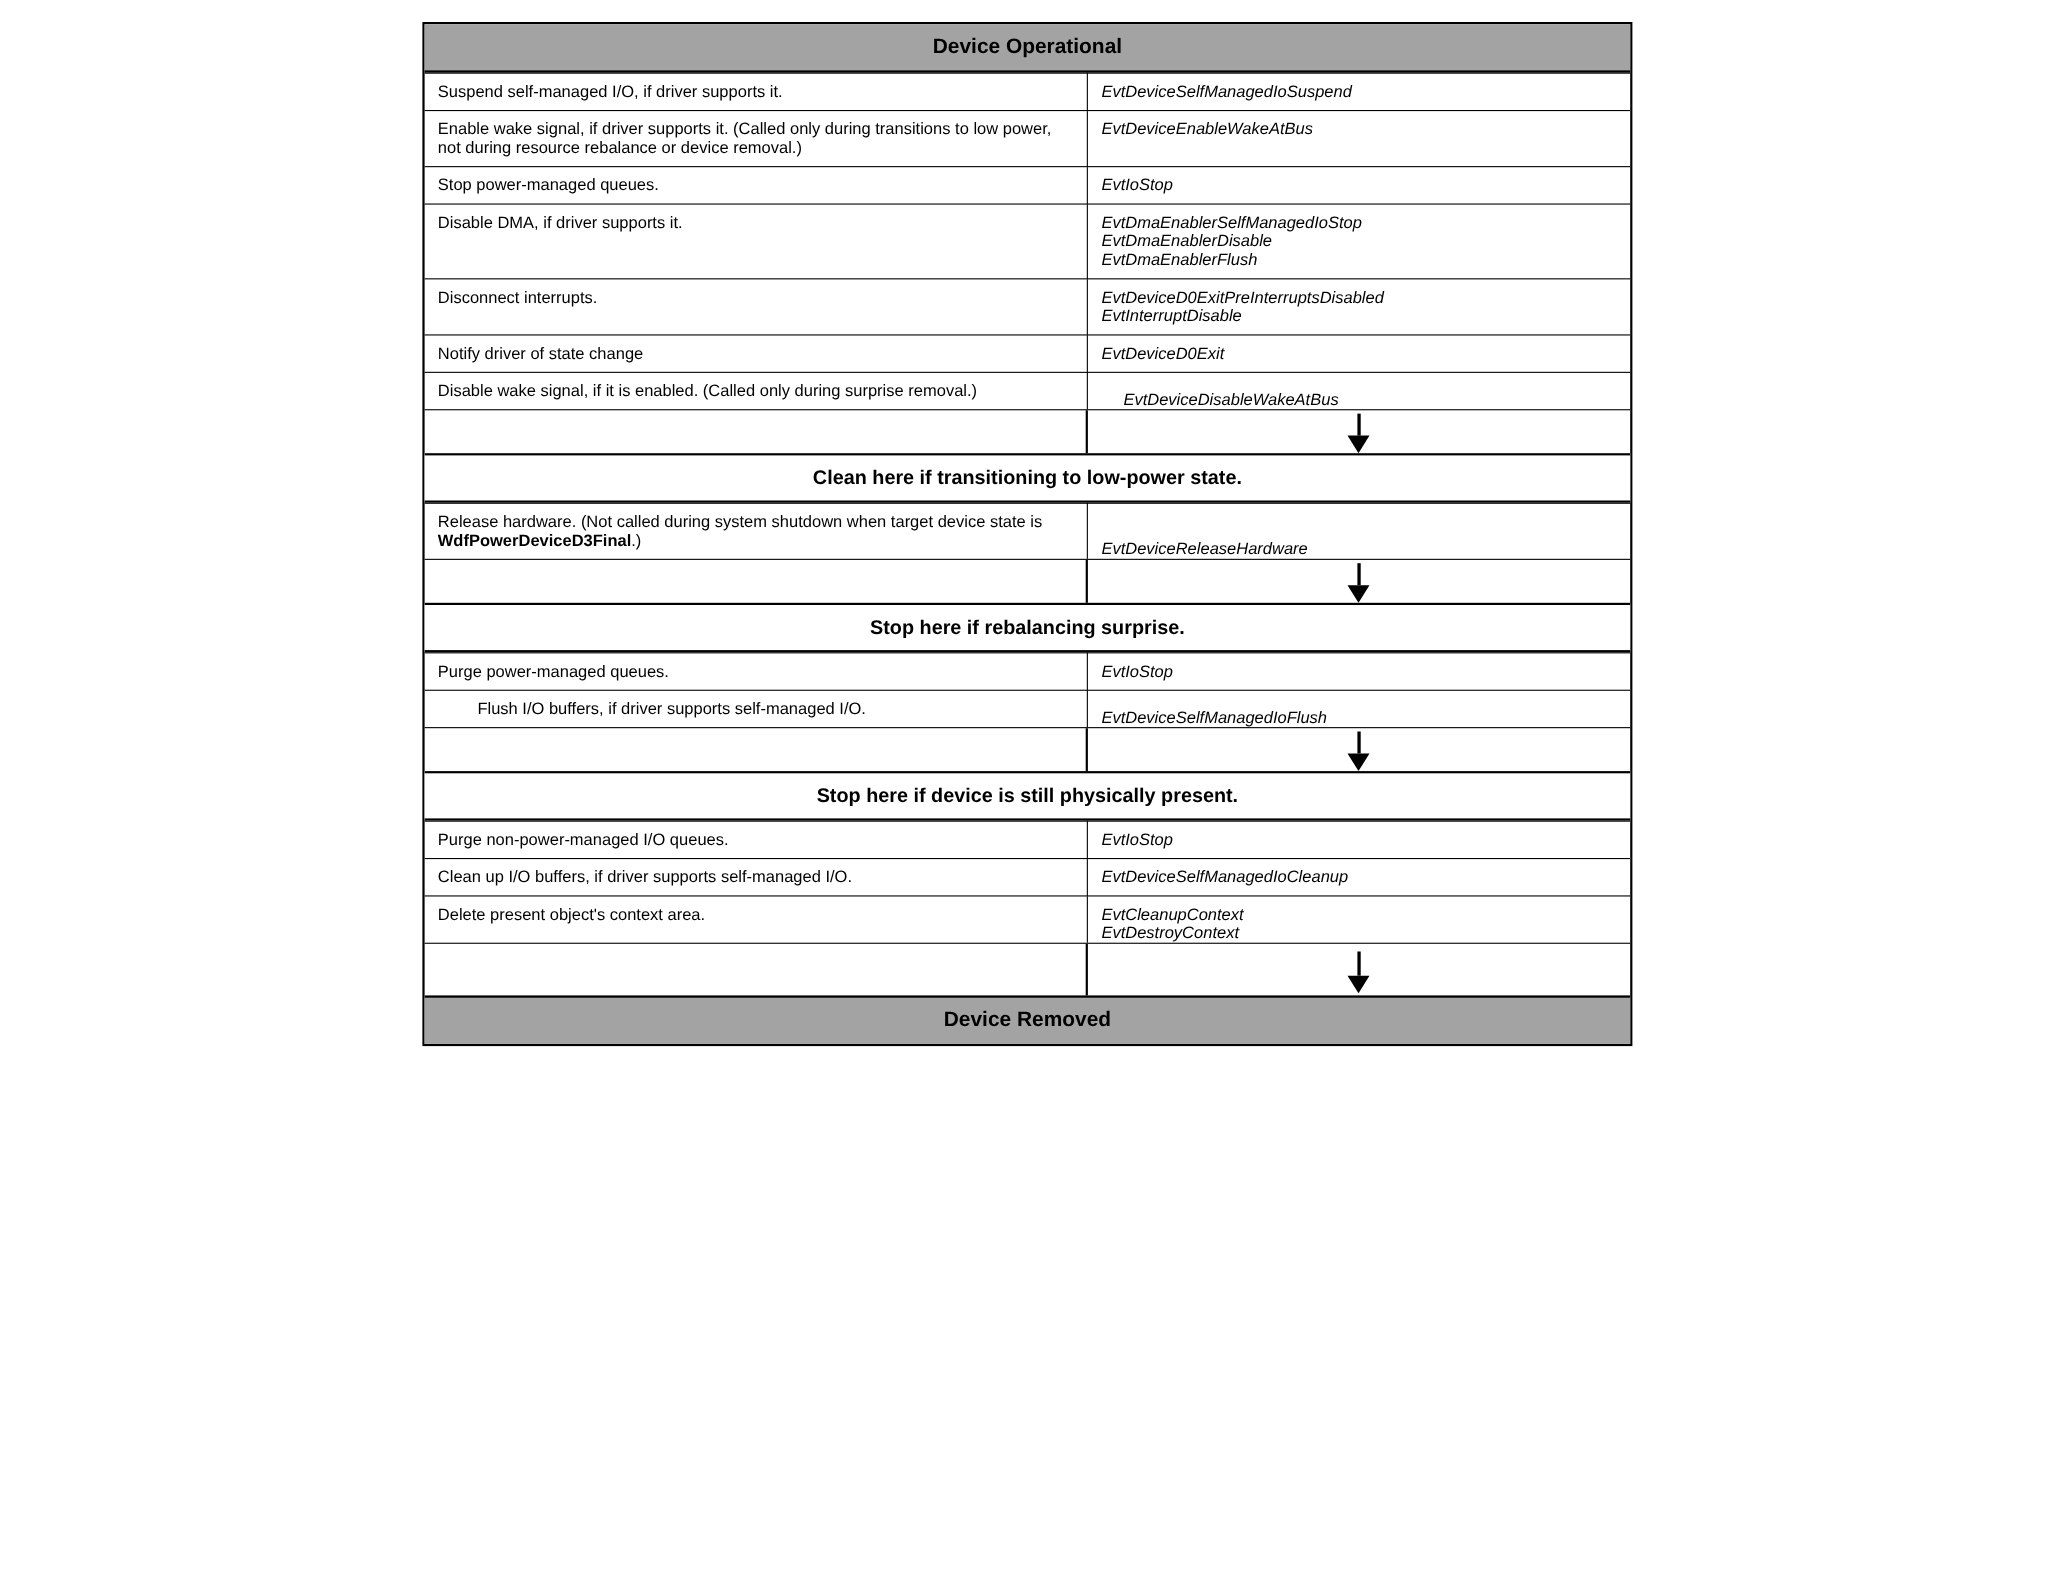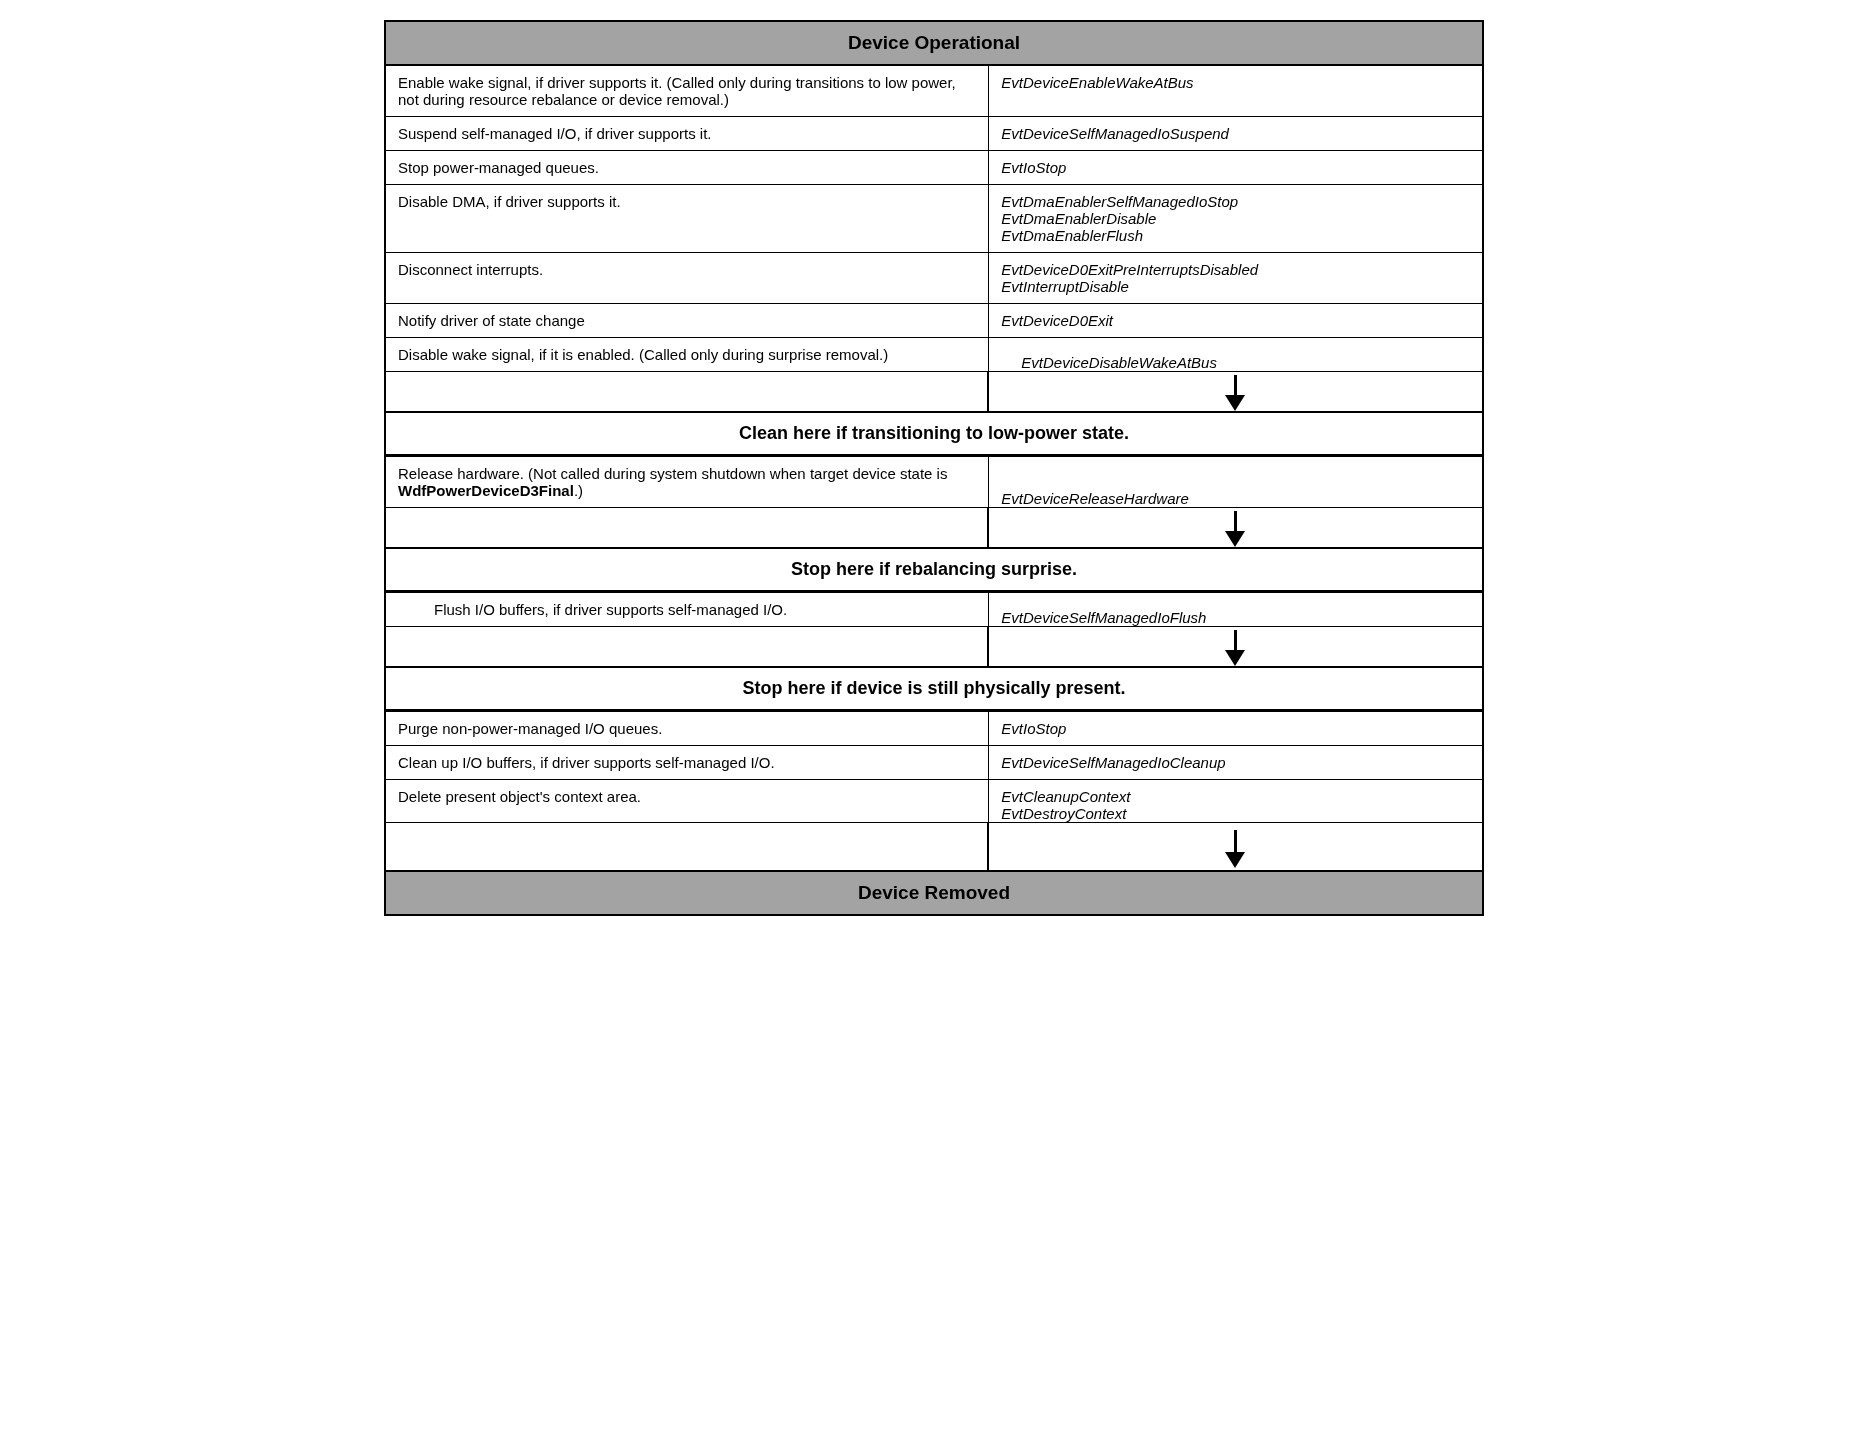--- a/index.html
+++ b/index.html
@@ -56,30 +56,30 @@
 </head>
 <body>
 
 <div class="diagram-container">
 
   <div class="section-header">Device Operational</div>
 
   <table class="main-table" style="border-top:none;">
     <tbody>
       <tr>
+        <td class="left-col" style="border-left:none;">Suspend self-managed I/O, if driver supports it.</td>
+        <td class="right-col" style="border-right:none;"><em>EvtDeviceSelfManagedIoSuspend</em></td>
+      </tr>
+      <tr>
         <td class="left-col" style="border-top:none; border-left:none;">
           Enable wake signal, if driver supports it. (Called only during transitions to low power, not during resource rebalance or device removal.)
         </td>
         <td class="right-col" style="border-top:none; border-right:none;">
           <em>EvtDeviceEnableWakeAtBus</em>
         </td>
-      </tr>
-      <tr>
-        <td class="left-col" style="border-left:none;">Suspend self-managed I/O, if driver supports it.</td>
-        <td class="right-col" style="border-right:none;"><em>EvtDeviceSelfManagedIoSuspend</em></td>
       </tr>
       <tr>
         <td class="left-col" style="border-left:none;margin-left:36px;">Stop power-managed queues.</td>
         <td class="right-col" style="border-right:none;"><em>EvtIoStop</em></td>
       </tr>
 
       <tr>
         <td class="left-col" style="border-left:none;" rowspan="1">Disable DMA, if driver supports it.</td>
         <td class="right-col" style="border-right:none;">
           <em>EvtDmaEnablerSelfManagedIoStop</em><br>
@@ -148,20 +148,24 @@
         <div style="width:0;height:0;border-left:10px solid transparent;border-right:10px solid transparent;border-top:16px solid #000;"></div>
       </div>
     </div>
   </div>
 
   <div class="stop-header">Stop here if rebalancing surprise.</div>
 
   <table class="main-table" style="border-top:none;">
     <tbody>
       <tr>
+        <td class="left-col" style="border-left:none;">Purge power-managed queues.</td>
+        <td class="right-col" style="border-right:none;"><em>EvtIoStop</em></td>
+      </tr>
+      <tr>
         <td class="left-col" style="border-left:none; border-bottom:none;padding-left:48px;">Flush I/O buffers, if driver supports self-managed I/O.</td>
         <td class="right-col" style="border-right:none; border-bottom:none; vertical-align:bottom; padding-bottom:0;">
           <em>EvtDeviceSelfManagedIoFlush</em>
         </td>
       </tr>
     </tbody>
   </table>
 
   <div style="display:flex; height:40px; border-top:1px solid #000;">
     <div style="width:55%; border-right:2px solid #000;"></div>

